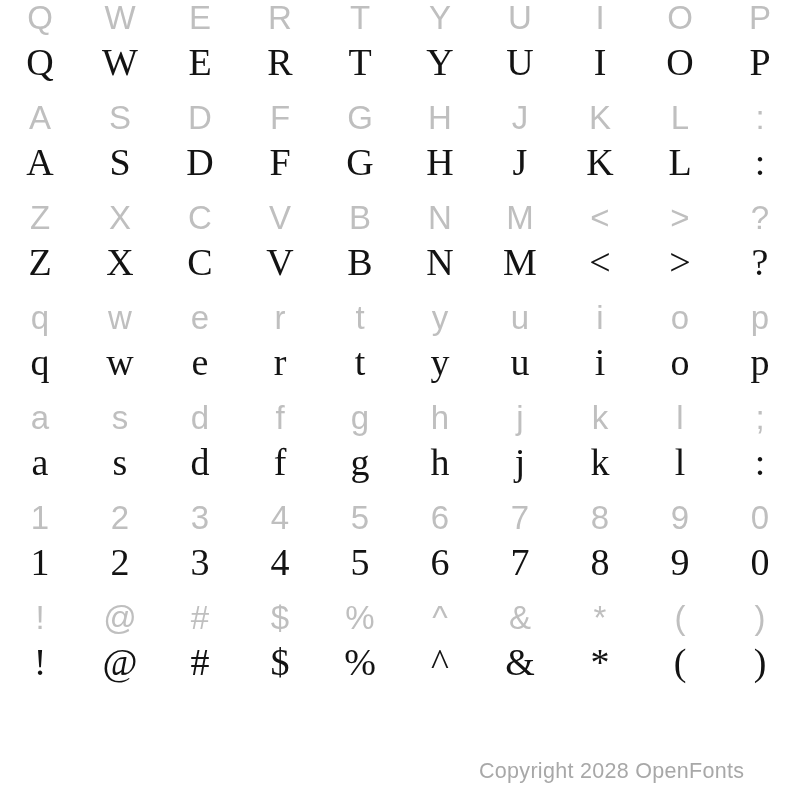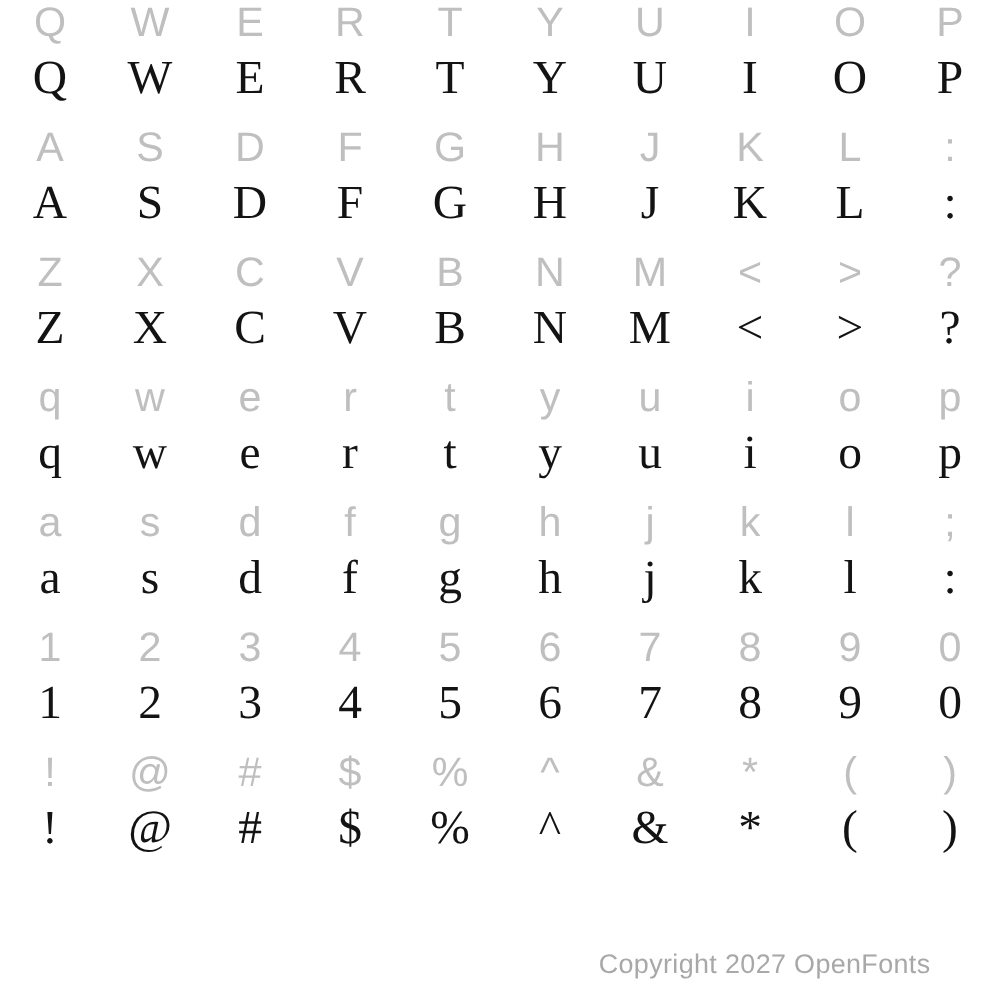--- a/index.html
+++ b/index.html
@@ -217,14 +217,14 @@
         <span>#</span>
         <span>$</span>
         <span>%</span>
         <span>^</span>
         <span>&amp;</span>
         <span>*</span>
         <span>(</span>
         <span>)</span>
       </div>
     </div>
-  <div class="footer-copyright" style="color: rgb(168, 168, 168);">Copyright 2027 OpenFonts</div>
+  <div class="footer-copyright" style="color: rgb(168, 168, 168);">Copyright 2028 OpenFonts</div>
 </div>
 
 </body></html>

